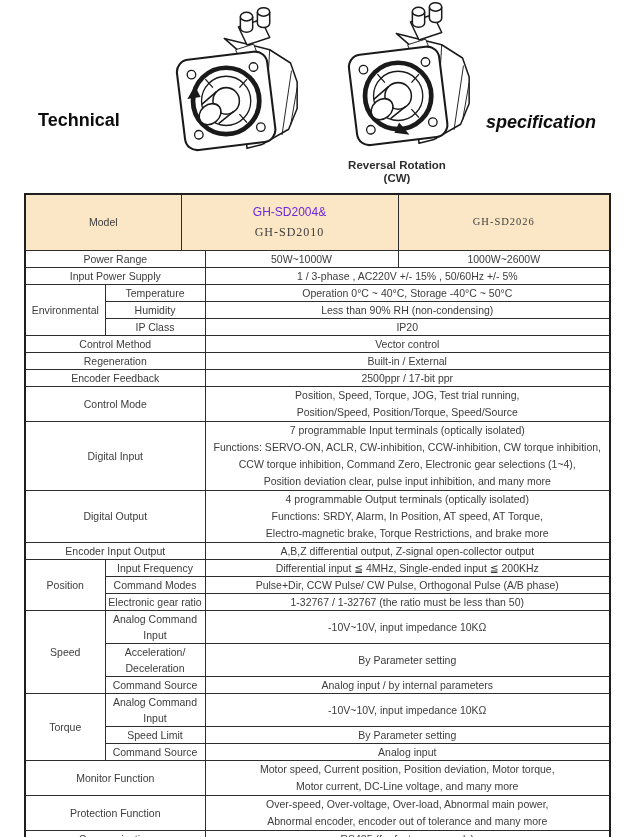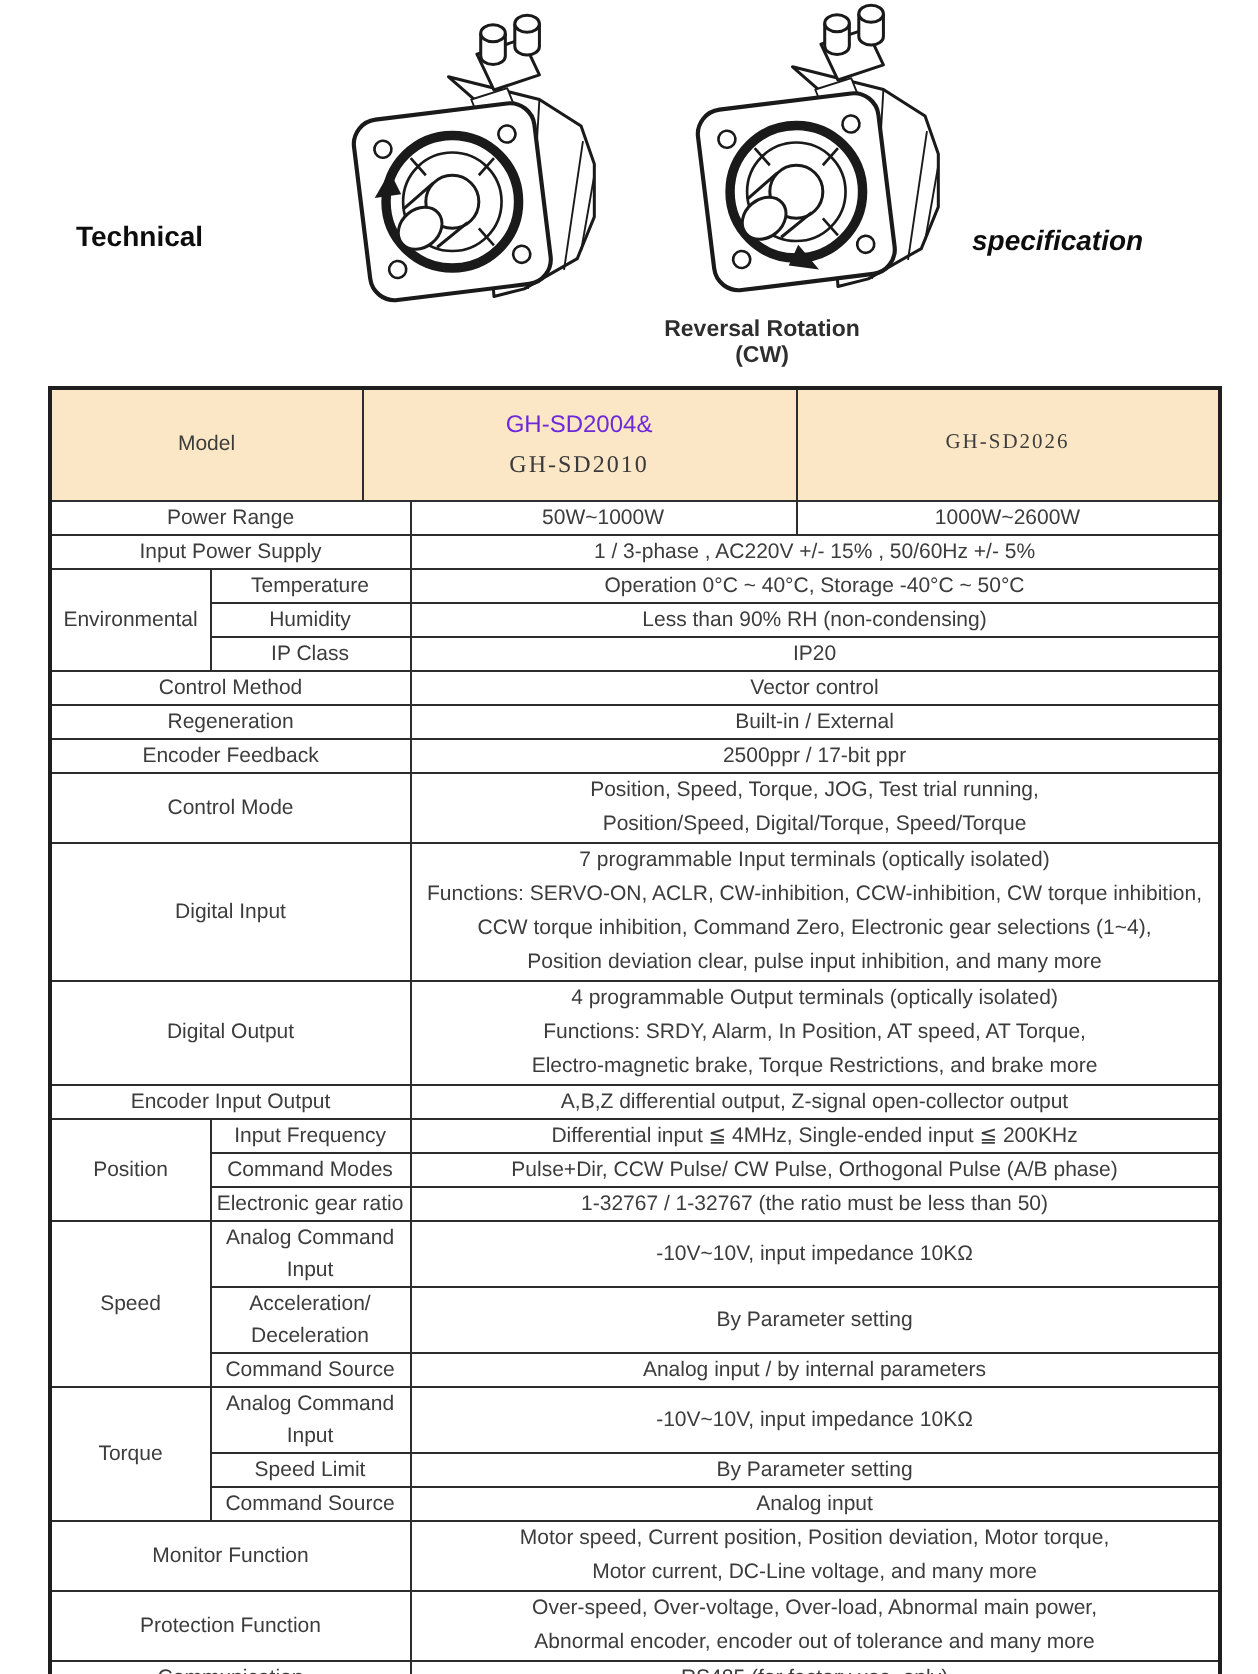--- a/index.html
+++ b/index.html
@@ -1,30 +1,30 @@
 <!DOCTYPE html>
 <html><head>
 <meta charset="utf-8">
 <style>
   html,body{margin:0;padding:0;background:#ffffff;}
   .page{position:relative;width:629px;height:837px;background:#ffffff;
         font-family:"Liberation Sans",sans-serif;overflow:hidden;}
 
-  .title{position:absolute;font-weight:bold;font-size:14px;color:#0d0d0d;text-align:center;}
+  .title{position:absolute;font-weight:bold;font-size:18px;color:#0d0d0d;text-align:center;}
   .title-left{left:38px;top:110px;}
   .title-right{left:486px;top:112px;font-style:italic;}
 
   .motor{position:absolute;}
   .motor-left{left:158px;top:6px;width:142px;height:150px;}
   .motor-right{left:330px;top:1px;width:142px;height:150px;}
 
   .caption{position:absolute;width:150px;text-align:center;font-weight:bold;
            font-size:11.5px;line-height:13px;color:#2e2e2e;}
   .caption-left{left:152px;top:168px;margin-top:44px;}
-  .caption-right{left:306px;top:159px;}
+  .caption-right{left:322px;top:159px;}
 
   table.spec{position:absolute;left:24px;top:193px;width:587px;
              border-collapse:collapse;table-layout:fixed;
              border:2px solid #1f1f1f;}
   table.spec td{border:1px solid #2d2d2d;font-size:10.5px;color:#3c3c3c;
                 text-align:center;vertical-align:middle;padding:0 2px;
                 line-height:16px;overflow:hidden;}
   tr.hdr td{background:#FBE7C5;}
   tr.r17{height:17px;} tr.r34{height:34px;} tr.r51{height:51px;}
   tr.r68{height:68px;} tr.r55{height:56px;}
@@ -152,21 +152,21 @@
     </tr>
     <tr class="r17">
       <td colspan="3">Encoder Feedback</td>
       <td colspan="2">2500ppr / 17-bit ppr</td>
     </tr>
 
     <tr class="r34">
       <td colspan="3">Control Mode</td>
       <td colspan="2">
         <div class="cellline">Position, Speed, Torque, JOG, Test trial running,</div>
-        <div class="cellline">Position/Speed, Digital/Torque, Speed/Torque</div>
+        <div class="cellline">Position/Speed, Position/Torque, Speed/Source</div>
       </td>
     </tr>
 
     <tr class="r68">
       <td colspan="3">Digital Input</td>
       <td colspan="2">
         <div class="cellline">7 programmable Input terminals (optically isolated)</div>
         <div class="cellline">Functions: SERVO-ON, ACLR, CW-inhibition, CCW-inhibition, CW torque inhibition,</div>
         <div class="cellline">CCW torque inhibition, Command Zero, Electronic gear selections (1~4),</div>
         <div class="cellline">Position deviation clear, pulse input inhibition, and many more</div>

